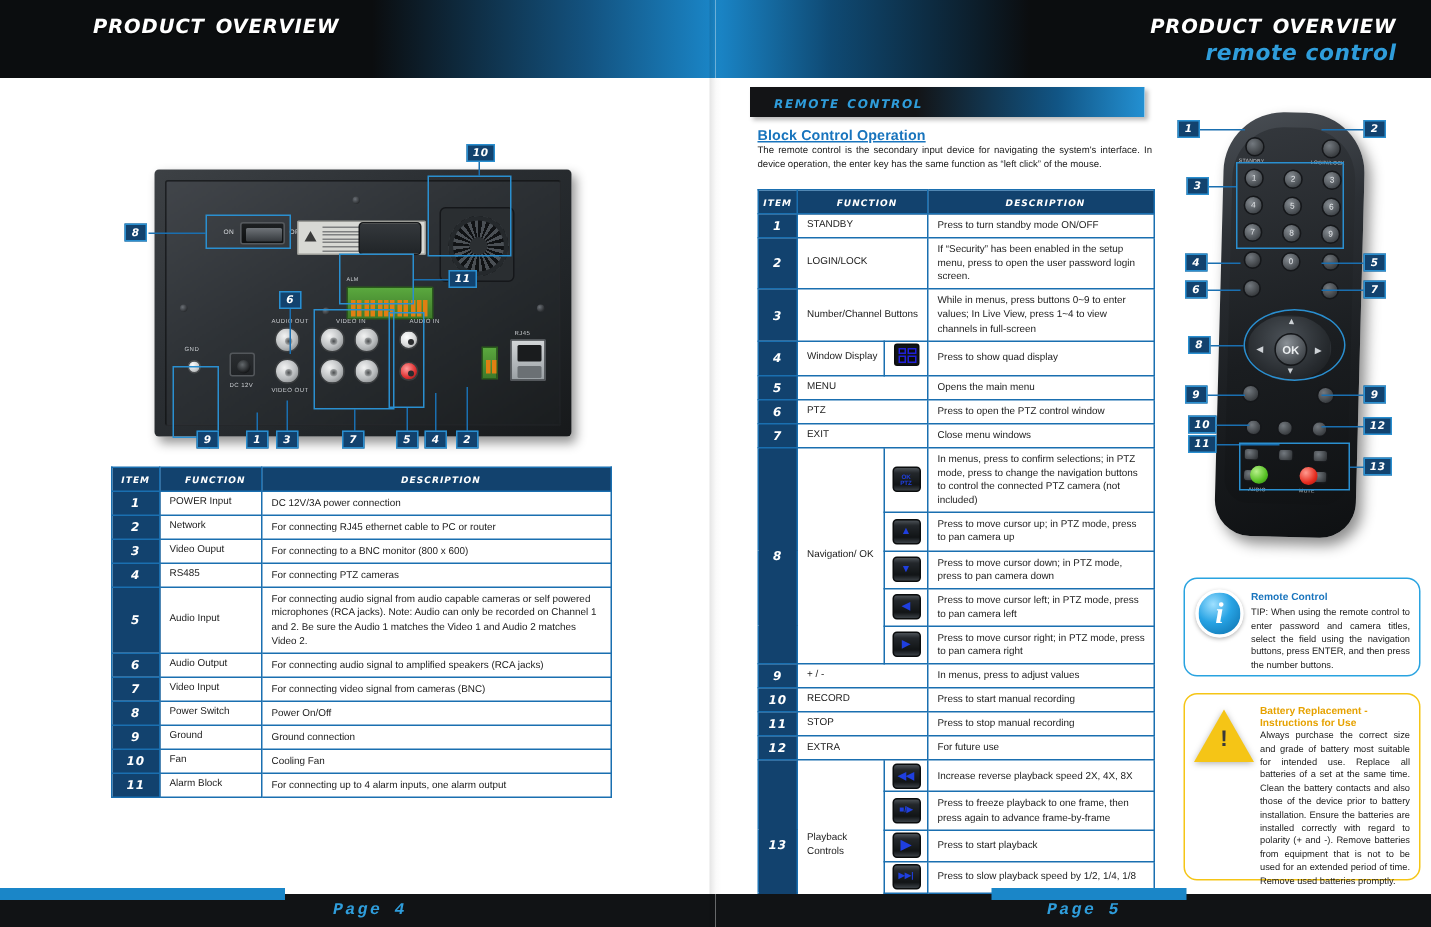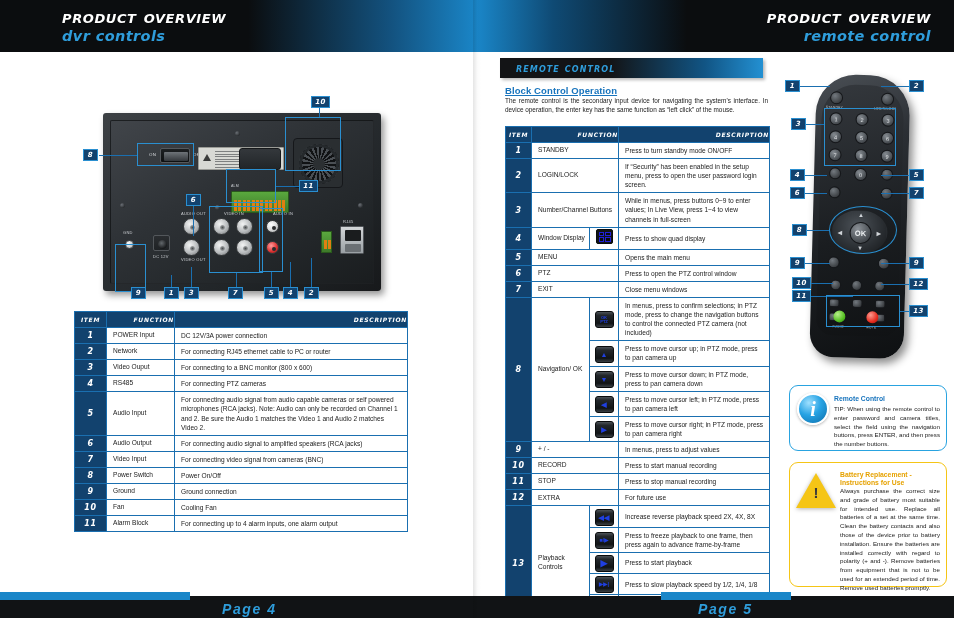--- a/index.html
+++ b/index.html
@@ -57,21 +57,21 @@
   }
 
   
   .spec-table { position:absolute; border-collapse:collapse; table-layout:fixed; }
   .spec-table td, .spec-table th { border:1px solid #1a6fb0; vertical-align:middle; }
   .spec-table thead th {
     background:#12426e; color:#ffffff;
     font-family:"DejaVu Sans", sans-serif;
     font-weight:700; font-style:italic; font-size:8px; letter-spacing:.7px;
     font-variant: small-caps; text-transform: lowercase;
-    text-align:right; padding:3px 0 3px 6px; height:15px;
+    text-align:center; padding:3px 0 3px 6px; height:15px;
   }
   .spec-table thead th.c-item { text-align:center; padding-left:0; }
   .spec-table td.c-item {
     background:#12426e; color:#ffffff; text-align:center;
     font-family:"DejaVu Sans", sans-serif;
     font-weight:700; font-style:italic; font-size:8px; letter-spacing:.6px;
   }
   .spec-table td.c-func {
     color:#1b1b1b; font-size:6.6px; padding:3px 4px 3px 6px; line-height:1.32;
   }
@@ -327,35 +327,34 @@
   }
 
   
   .footer { position:absolute; bottom:0; left:0; width:477px; height:22px; background:#111315; }
   .footer.right { background:#111315; }
   .footer .ftab {
     position:absolute; top:-4px; height:8px; background:#1a86c8;
   }
   .footer .pg {
     position:absolute; top:5px; color:#2f9ddb;
-    font-family:Liberation Sans, sans-serif; font-weight:700; font-style:italic;
-    font-size:14px; letter-spacing:1.6px;
+    font-family:Liberation Mono, monospace; font-weight:700; font-style:italic;
+    font-size:11px; letter-spacing:1.6px;
   }
 </style>
 </head>
 <body>
 
 <div class="page-wrap">
 
   <div class="half left">
 
     <div class="masthead left">
       <div class="mh-inner">
         <div class="mh-title">Product Overview</div>
-        <div class="mh-sub">dvr controls</div>
       </div>
     </div>
 
 
     <div id="dvr-photo">
       <div class="plate"></div>
       <div class="screw" style="left:17px; top:90px;"></div>
       <div class="screw" style="left:255px; top:90px;"></div>
       <div class="screw" style="left:132px; top:18px;"></div>
       <div class="screw" style="left:112px; top:92px;"></div>

